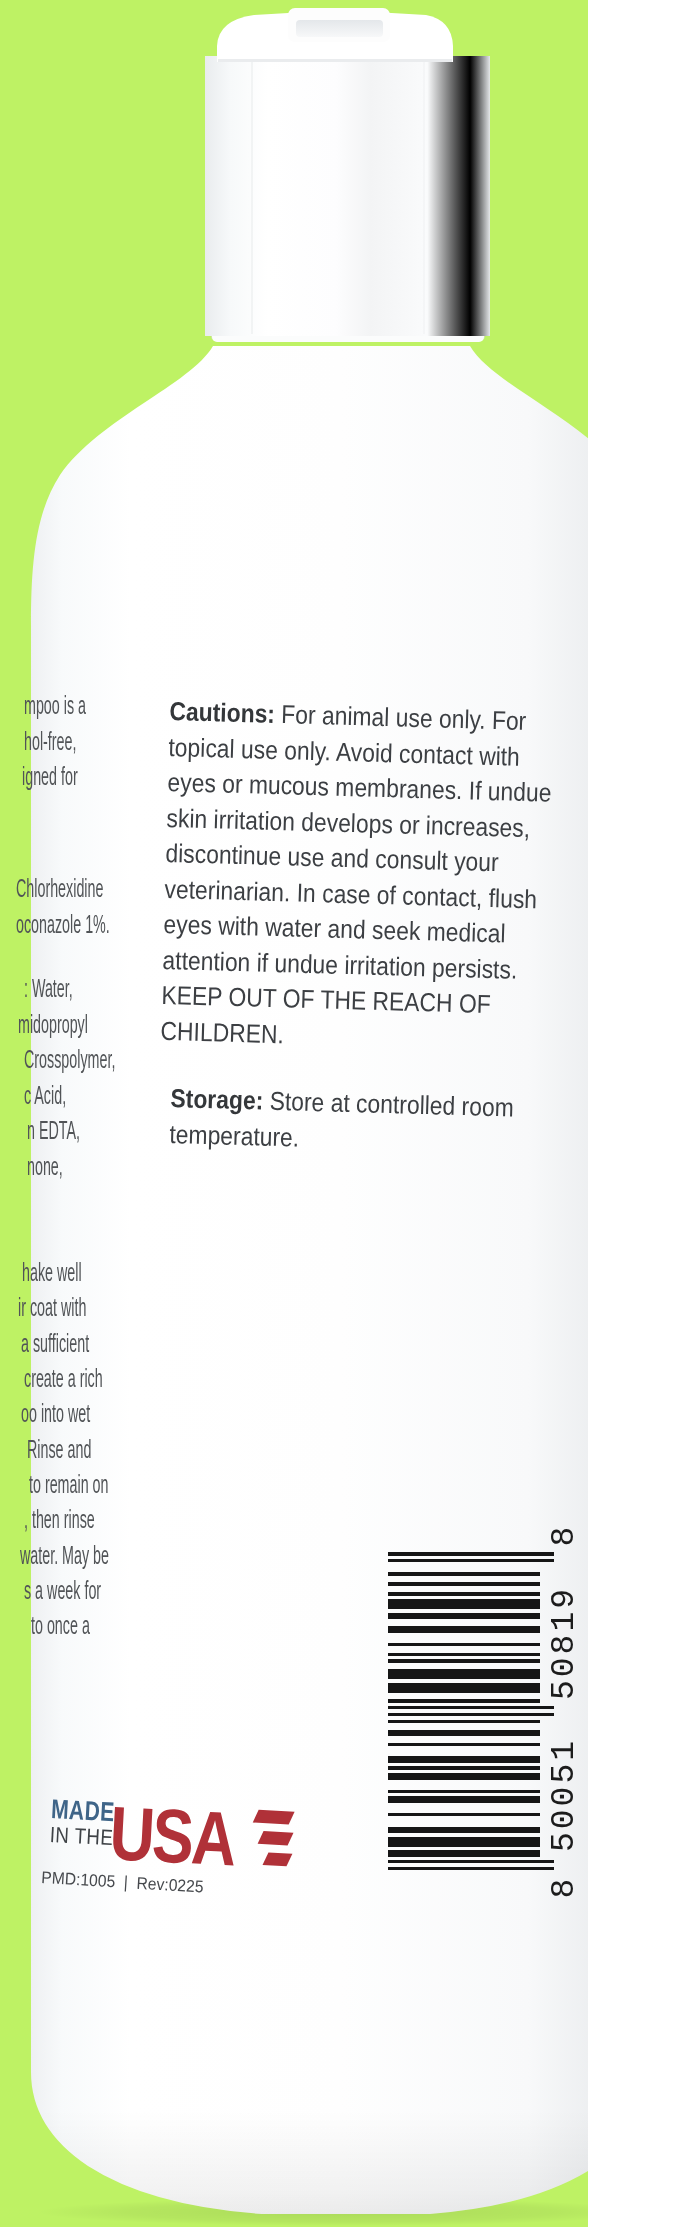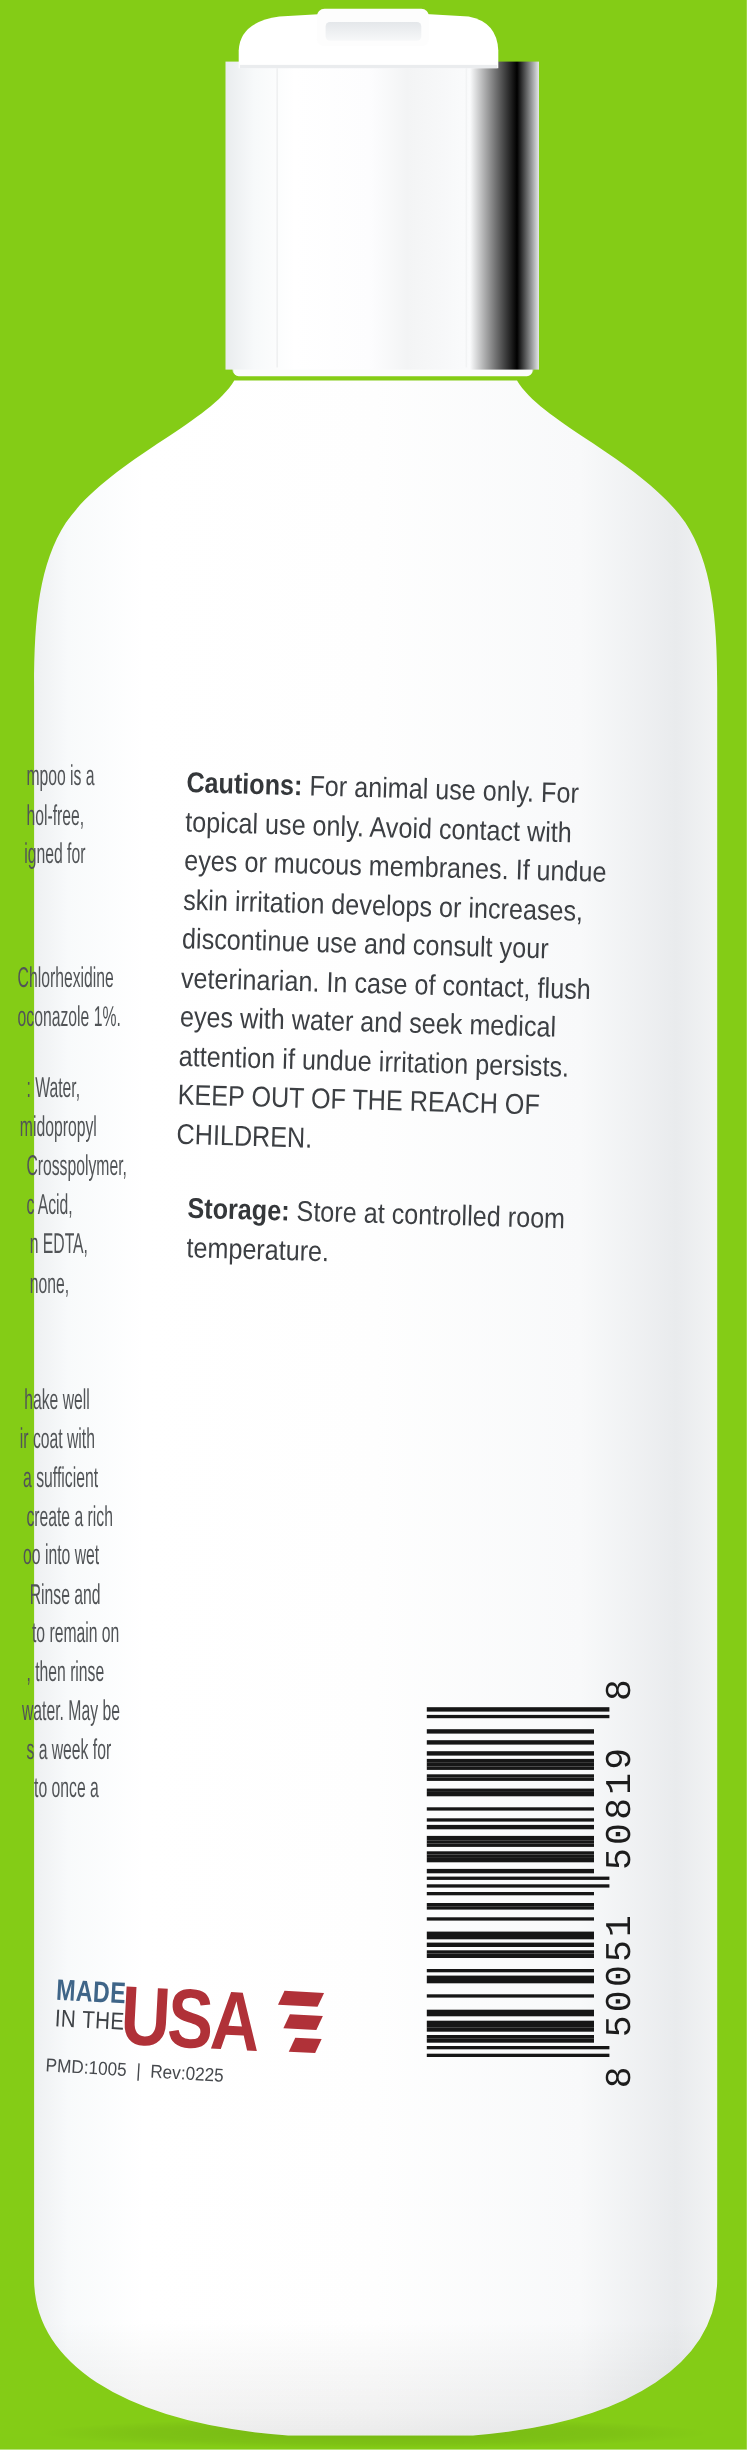--- a/index.html
+++ b/index.html
@@ -3,21 +3,21 @@
 <meta charset="utf-8">
 <style>
   :root{
     --brand-blue:#3f6588;
     --brand-red:#b03138;
     --text:#3c3f43;
     --frag:#515457;
     --digits:#1c1c1c;
   }
   html,body{margin:0;padding:0;background:#ffffff;}
-  #stage{position:relative;width:679px;height:2227px;overflow:hidden;background:#84cc16;
+  #stage{position:relative;width:588px;height:2227px;overflow:hidden;background:#bef264;
          font-family:"Liberation Sans", sans-serif;}
   #stage svg{position:absolute;left:0;top:0;}
 
   .txtblock{position:absolute;color:var(--text);font-size:26px;line-height:35.5px;
             transform:rotate(1.6deg) scaleX(0.88);transform-origin:left top;}
   .txtblock .tl{white-space:pre;}
   .txtblock b{font-weight:700;color:#34373a;}
 
   .frag{position:absolute;color:var(--frag);font-size:26px;line-height:1;white-space:pre;
         transform:scaleX(0.55);transform-origin:left top;}

